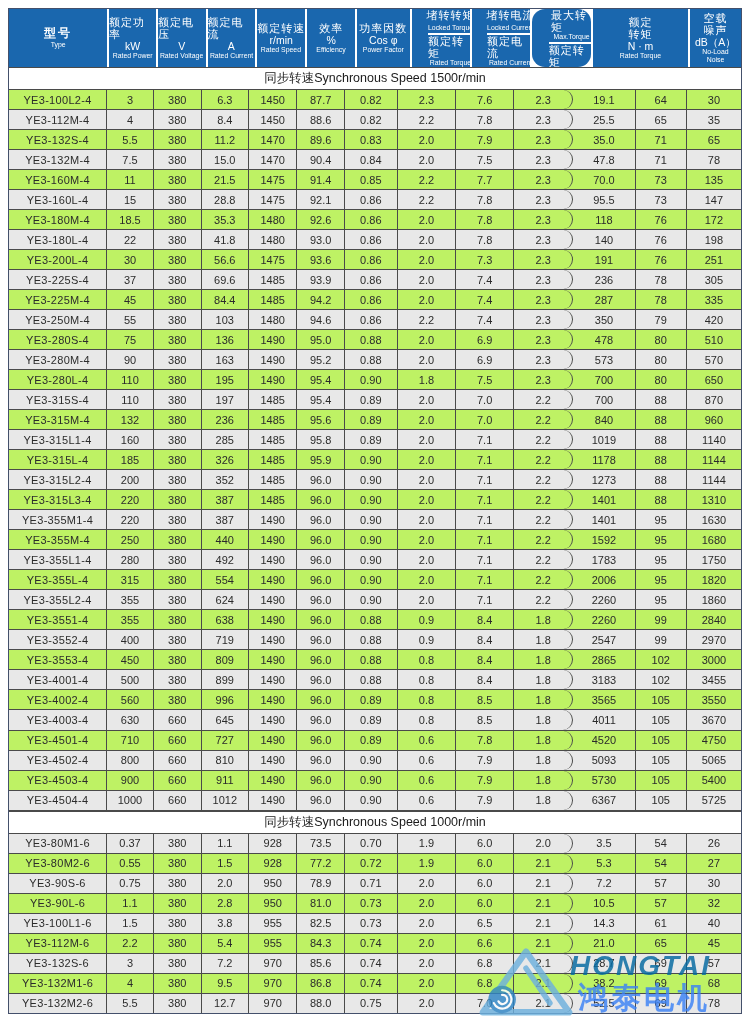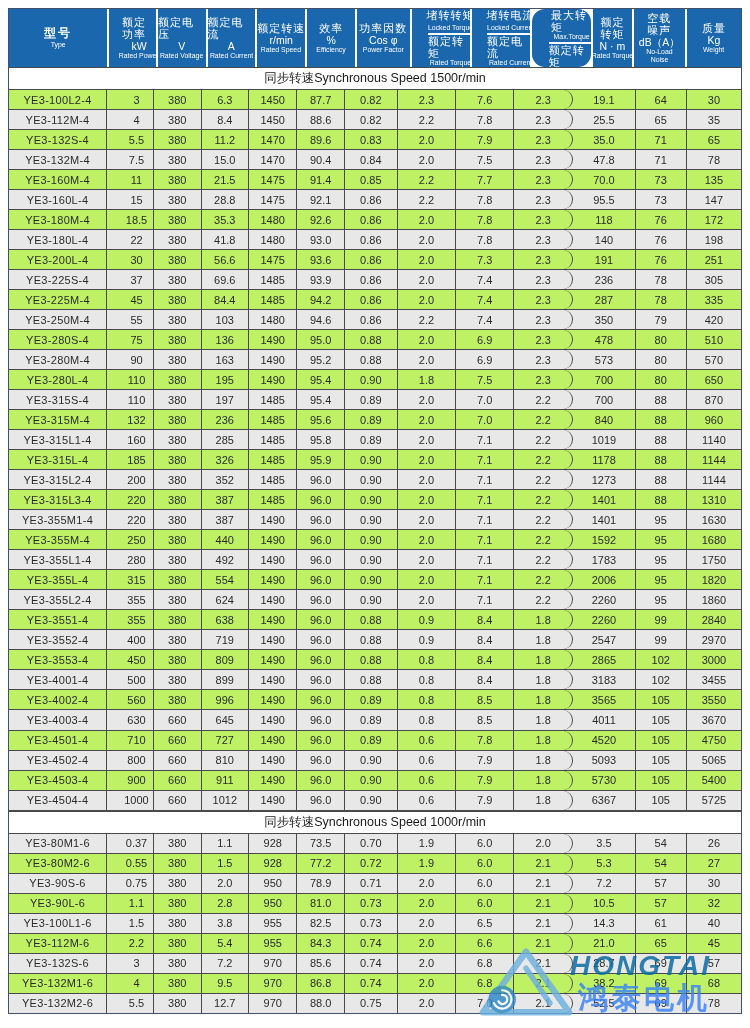--- a/index.html
+++ b/index.html
@@ -12,21 +12,21 @@
   .hcell{background:#1a67ae;color:#fff;display:flex;flex-direction:column;
          align-items:center;justify-content:center;box-sizing:border-box;overflow:hidden;}
   .h-zh{font-size:11px;line-height:12px;letter-spacing:1px;}
   .h-mid{font-size:10.5px;line-height:12px;}
   .h-en{font-size:7.5px;line-height:8.5px;transform:scale(.92);white-space:nowrap;}
   .h-type-zh{font-size:12px;letter-spacing:2px;line-height:15px;font-weight:bold;}
   .hcell.split{padding:0;justify-content:stretch;}
   .half{flex:1 1 0;display:flex;flex-direction:column;align-items:center;justify-content:space-between;margin-left:19px;}
   .half + .half{border-top:2px solid #fff;}
   
-  .c0{flex:0 0 13.4%;} .c1{flex:0 0 6.4%;padding-left:13px;} .c2{flex:0 0 6.5%;} .c3{flex:0 0 6.5%;}
+  .c0{flex:0 0 13.4%;} .c1{flex:0 0 6.4%;} .c2{flex:0 0 6.5%;} .c3{flex:0 0 6.5%;}
   .c4{flex:0 0 6.6%;} .c5{flex:0 0 6.5%;} .c6{flex:0 0 7.2%;} .c7{flex:0 0 8.0%;}
   .c8{flex:0 0 7.9%;} .c9{flex:0 0 8.1%;border-radius:13px;} .c10{flex:1 1 8.4%;} .c11{flex:0 0 7.0%;}
   .c12{flex:0 0 7.4%;}
   
   .body{flex:1 1 auto;display:flex;flex-direction:column;}
   .secrow{flex:0 0 21px;display:flex;align-items:center;justify-content:center;
           font-size:12.5px;color:#1b1b1b;background:#fff;
           border-top:1px solid #4a4a4a;border-bottom:1px solid #4a4a4a;}
   .drow{flex:1 1 0;display:flex;border-bottom:1px solid #4a4a4a;background:#bef264;}
   .drow:last-child{border-bottom:none;}
@@ -120,25 +120,20 @@
           <div class="h-mid">N · m</div>
           <div class="h-en">Rated Torque</div>
         </div>
         <div class="hcell c11">
           <div class="h-zh">空载</div>
           <div class="h-zh">噪声</div>
           <div class="h-mid">dB（A）</div>
           <div class="h-en">No-Load</div>
           <div class="h-en">Noise</div>
         </div>
-        <div class="hcell c12">
-          <div class="h-zh">质量</div>
-          <div class="h-mid">Kg</div>
-          <div class="h-en">Weight</div>
-        </div>
       </div>
     <div class="body" id="tbody">
         <div class="secrow">
           <span>同步转速Synchronous Speed  1500r/min</span>
         </div>
         <div class="drow">
           <div class="dcell c0">YE3-100L2-4</div>
           <div class="dcell c1">3</div>
           <div class="dcell c2">380</div>
           <div class="dcell c3">6.3</div>

